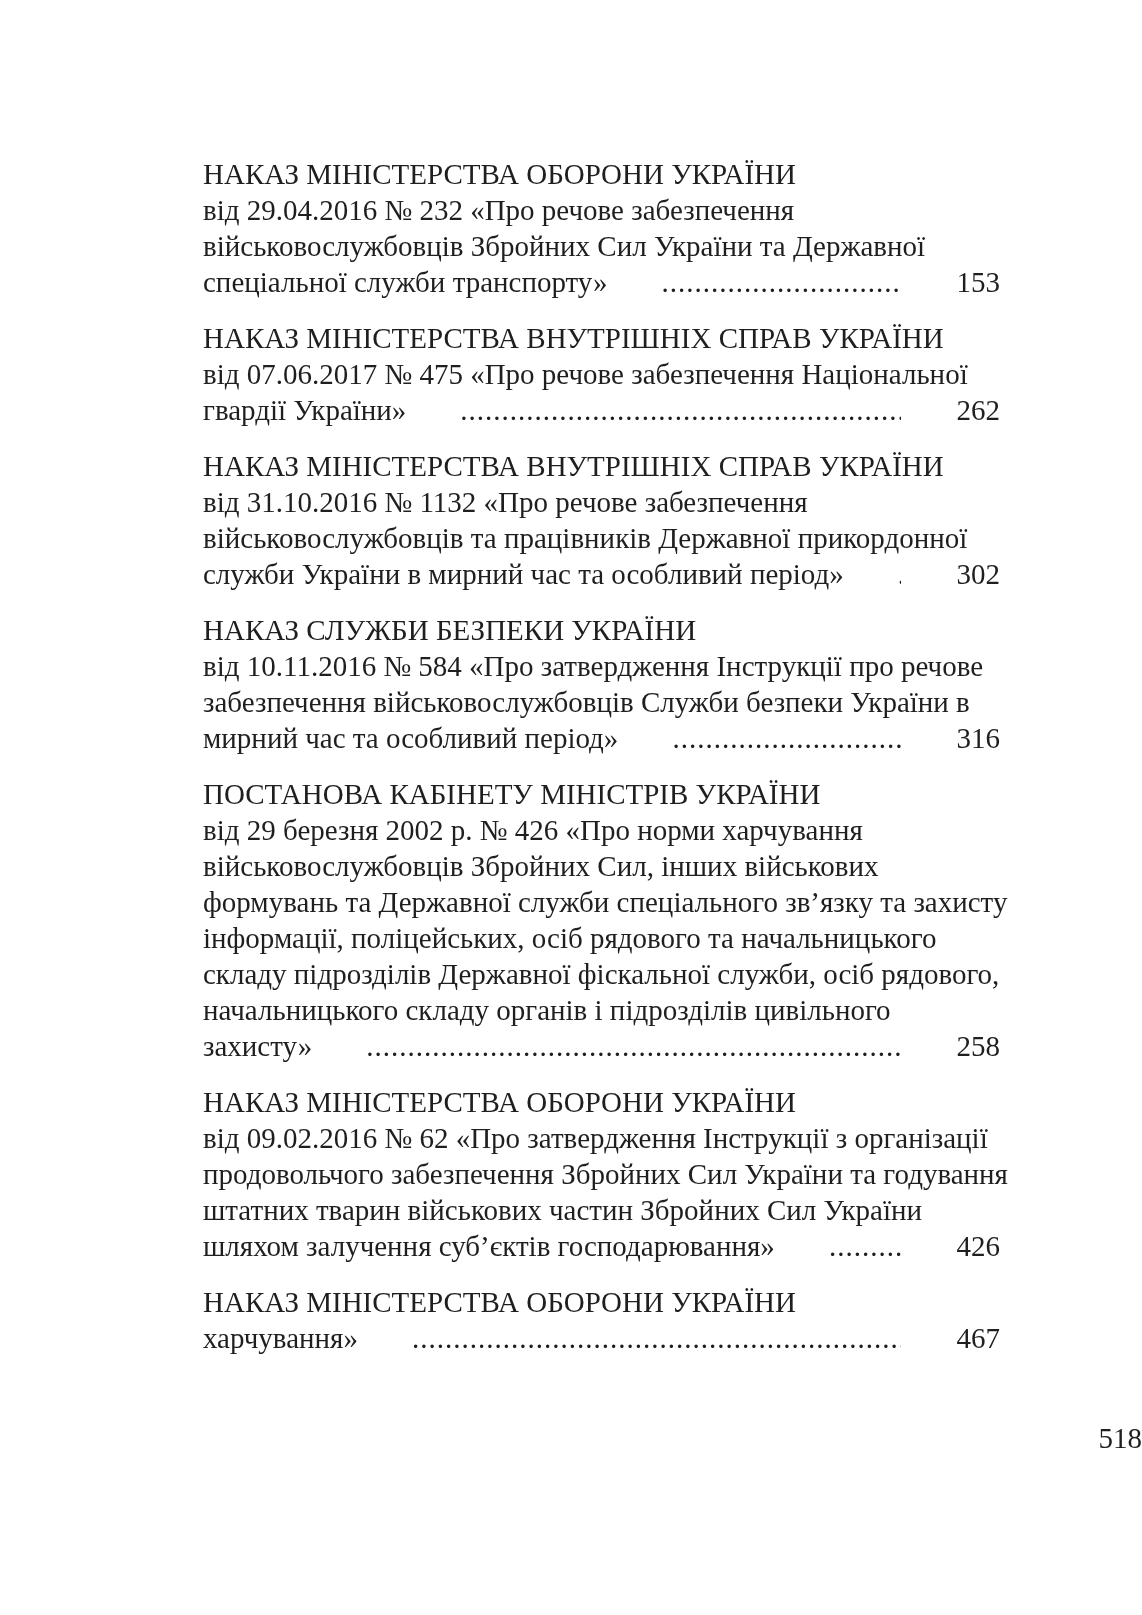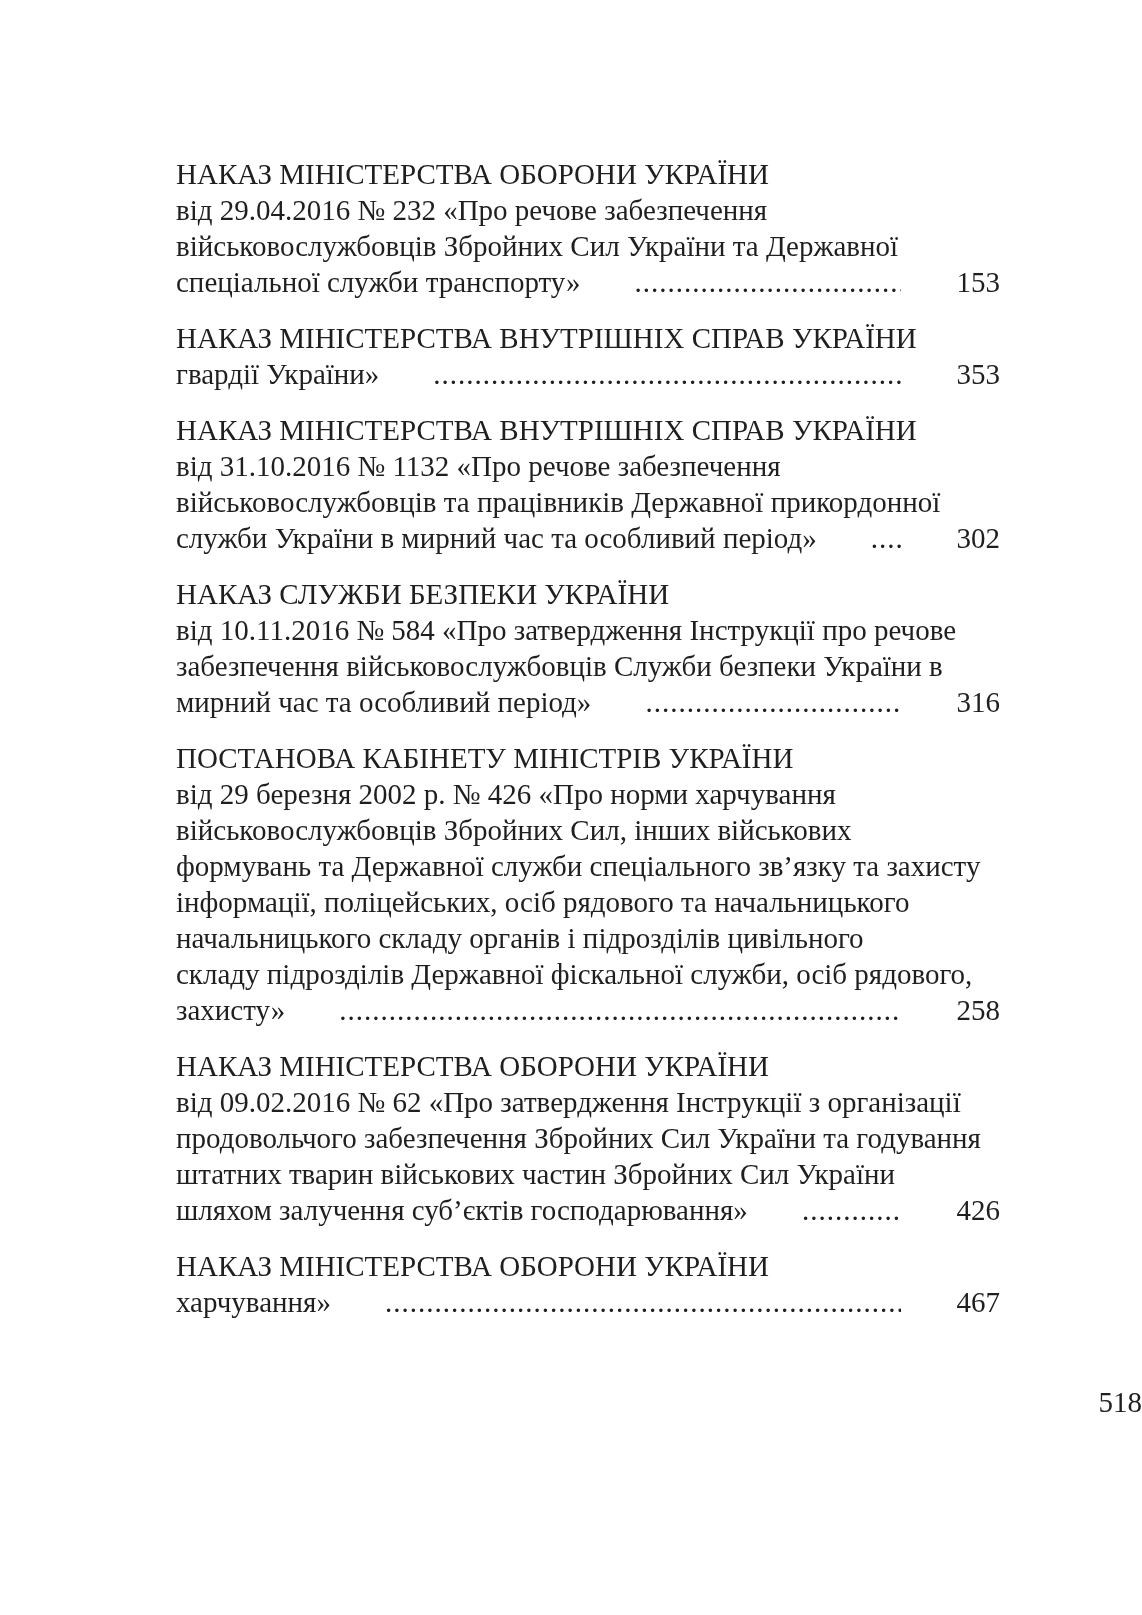--- a/index.html
+++ b/index.html
@@ -5,21 +5,21 @@
   html, body { margin: 0; padding: 0; }
   body {
     width: 1142px;
     height: 1615px;
     background: #ffffff;
     color: #1f1f1f;
     font-family: "Liberation Serif", "DejaVu Serif", serif;
     position: relative;
     overflow: hidden;
   }
-  .page { position: absolute; inset: 0; }
+  .page { position: absolute; inset: 0; padding-left: 27px; }
   .toc {
     padding: 156px 142px 0 176px; 
   }
   .entry { margin-bottom: 20px; }
   .line {
     font-size: 29px;
     line-height: 36px;
     white-space: nowrap;
     text-align: left;
   }
@@ -61,24 +61,25 @@
         <div class="line">військовослужбовців Збройних Сил України та Державної</div>
         <div class="line lastline">
       <span class="tail">спеціальної служби транспорту»</span>
       <span class="leader" aria-hidden="true"></span>
       <span class="pg">153</span>
     </div>
   </article>
 
   <article class="entry">
     <div class="line heading">НАКАЗ МІНІСТЕРСТВА ВНУТРІШНІХ СПРАВ УКРАЇНИ</div>
+    <div class="line">від 07.06.2017 № 475 «Про речове забезпечення Національної</div>
         <div class="line lastline">
       <span class="tail">гвардії України»</span>
       <span class="leader" aria-hidden="true"></span>
-      <span class="pg">353</span>
+      <span class="pg">262</span>
     </div>
   </article>
 
   <article class="entry">
     <div class="line heading">НАКАЗ МІНІСТЕРСТВА ВНУТРІШНІХ СПРАВ УКРАЇНИ</div>
     <div class="line">від 31.10.2016 № 1132 «Про речове забезпечення</div>
         <div class="line">військовослужбовців та працівників Державної прикордонної</div>
         <div class="line lastline">
       <span class="tail">служби України в мирний час та особливий період»</span>
       <span class="leader" aria-hidden="true"></span>
@@ -96,22 +97,22 @@
       <span class="pg">316</span>
     </div>
   </article>
 
   <article class="entry">
     <div class="line heading">ПОСТАНОВА КАБІНЕТУ МІНІСТРІВ УКРАЇНИ</div>
     <div class="line">від 29 березня 2002 р. № 426 «Про норми харчування</div>
         <div class="line">військовослужбовців Збройних Сил, інших військових</div>
         <div class="line">формувань та Державної служби спеціального зв’язку та захисту</div>
         <div class="line">інформації, поліцейських, осіб рядового та начальницького</div>
+        <div class="line">складу підрозділів Державної фіскальної служби, осіб рядового,</div>
         <div class="line">начальницького складу органів і підрозділів цивільного</div>
-        <div class="line">складу підрозділів Державної фіскальної служби, осіб рядового,</div>
         <div class="line lastline">
       <span class="tail">захисту»</span>
       <span class="leader" aria-hidden="true"></span>
       <span class="pg">258</span>
     </div>
   </article>
 
   <article class="entry">
     <div class="line heading">НАКАЗ МІНІСТЕРСТВА ОБОРОНИ УКРАЇНИ</div>
     <div class="line">від 09.02.2016 № 62 «Про затвердження Інструкції з організації</div>

